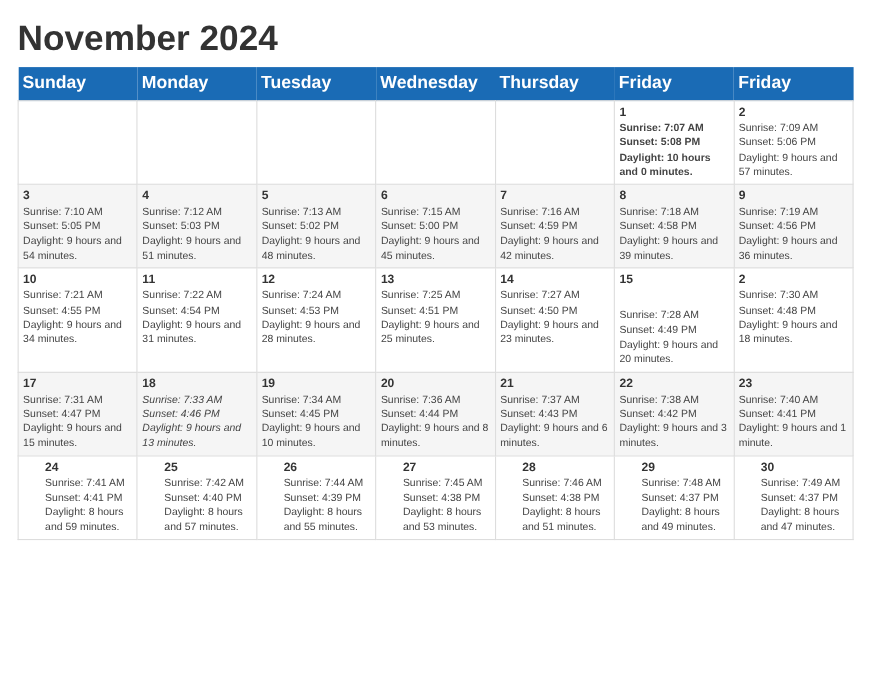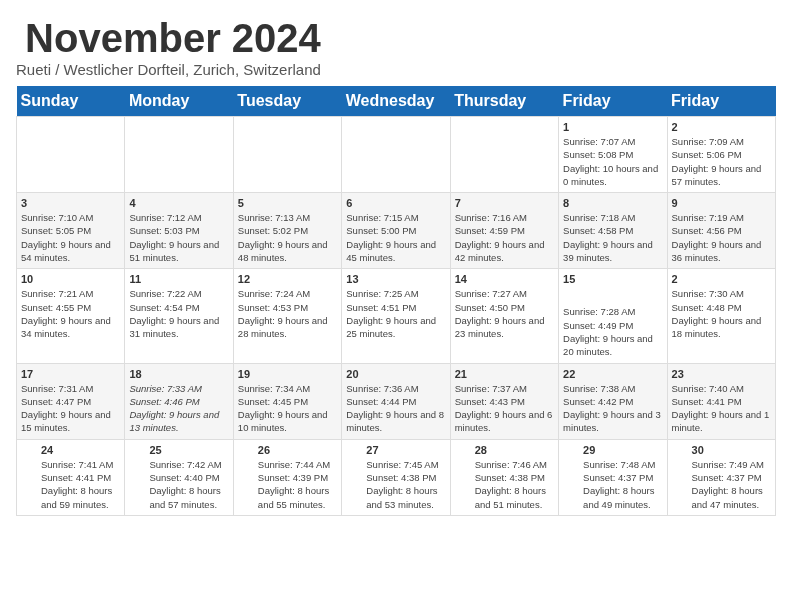--- a/index.html
+++ b/index.html
@@ -37,21 +37,21 @@
       color: #1a6bb5;
     }
     .logo-icon {
       width: 30px;
       height: 30px;
     }
     .title-area {
       text-align: right;
     }
     .main-title {
-      font-size: 40px;
+      font-size: 32px;
       font-weight: bold;
       color: #333;
     }
     .subtitle {
       font-size: 15px;
       color: #555;
     }
     table {
       width: 100%;
       border-collapse: collapse;
@@ -98,21 +98,20 @@
     .row3 td { background: #fff; }
     .row4 td { background: #f0f0f0; }
     .row5 td { background: #fff; padding-left: 24px; }
   </style>
 </head>
 <body>
 
 <div class="header-area">
   <div class="title-area">
     <div class="main-title">November 2024</div>
-    <div class="subtitle">Rueti / Westlicher Dorfteil, Zurich, Switzerland</div>
   </div>
 </div>
 
 <table>
   <thead>
     <tr>
     <th>Sunday</th>
         <th>Monday</th>
         <th>Tuesday</th>
         <th>Wednesday</th>
@@ -123,21 +122,21 @@
   </thead>
   <tbody id="calendar-body">
   <tr class="row1">
         <td class="empty"></td>
         <td class="empty"></td>
         <td class="empty"></td>
         <td class="empty"></td>
         <td class="empty"></td>
         <td>
           <div class="day-num">1</div>
-          <div class="day-info" style="white-space: pre-line;">Sunrise: 7:07 AM
+          <div class="day-info" style="white-space: pre-line; font-weight: bold;">Sunrise: 7:07 AM
 Sunset: 5:08 PM
 Daylight: 10 hours and 0 minutes.</div>
         </td>
         <td>
           <div class="day-num">2</div>
           <div class="day-info" style="white-space: pre-line;">Sunrise: 7:09 AM
 Sunset: 5:06 PM
 Daylight: 9 hours and 57 minutes.</div>
         </td>
       </tr>

